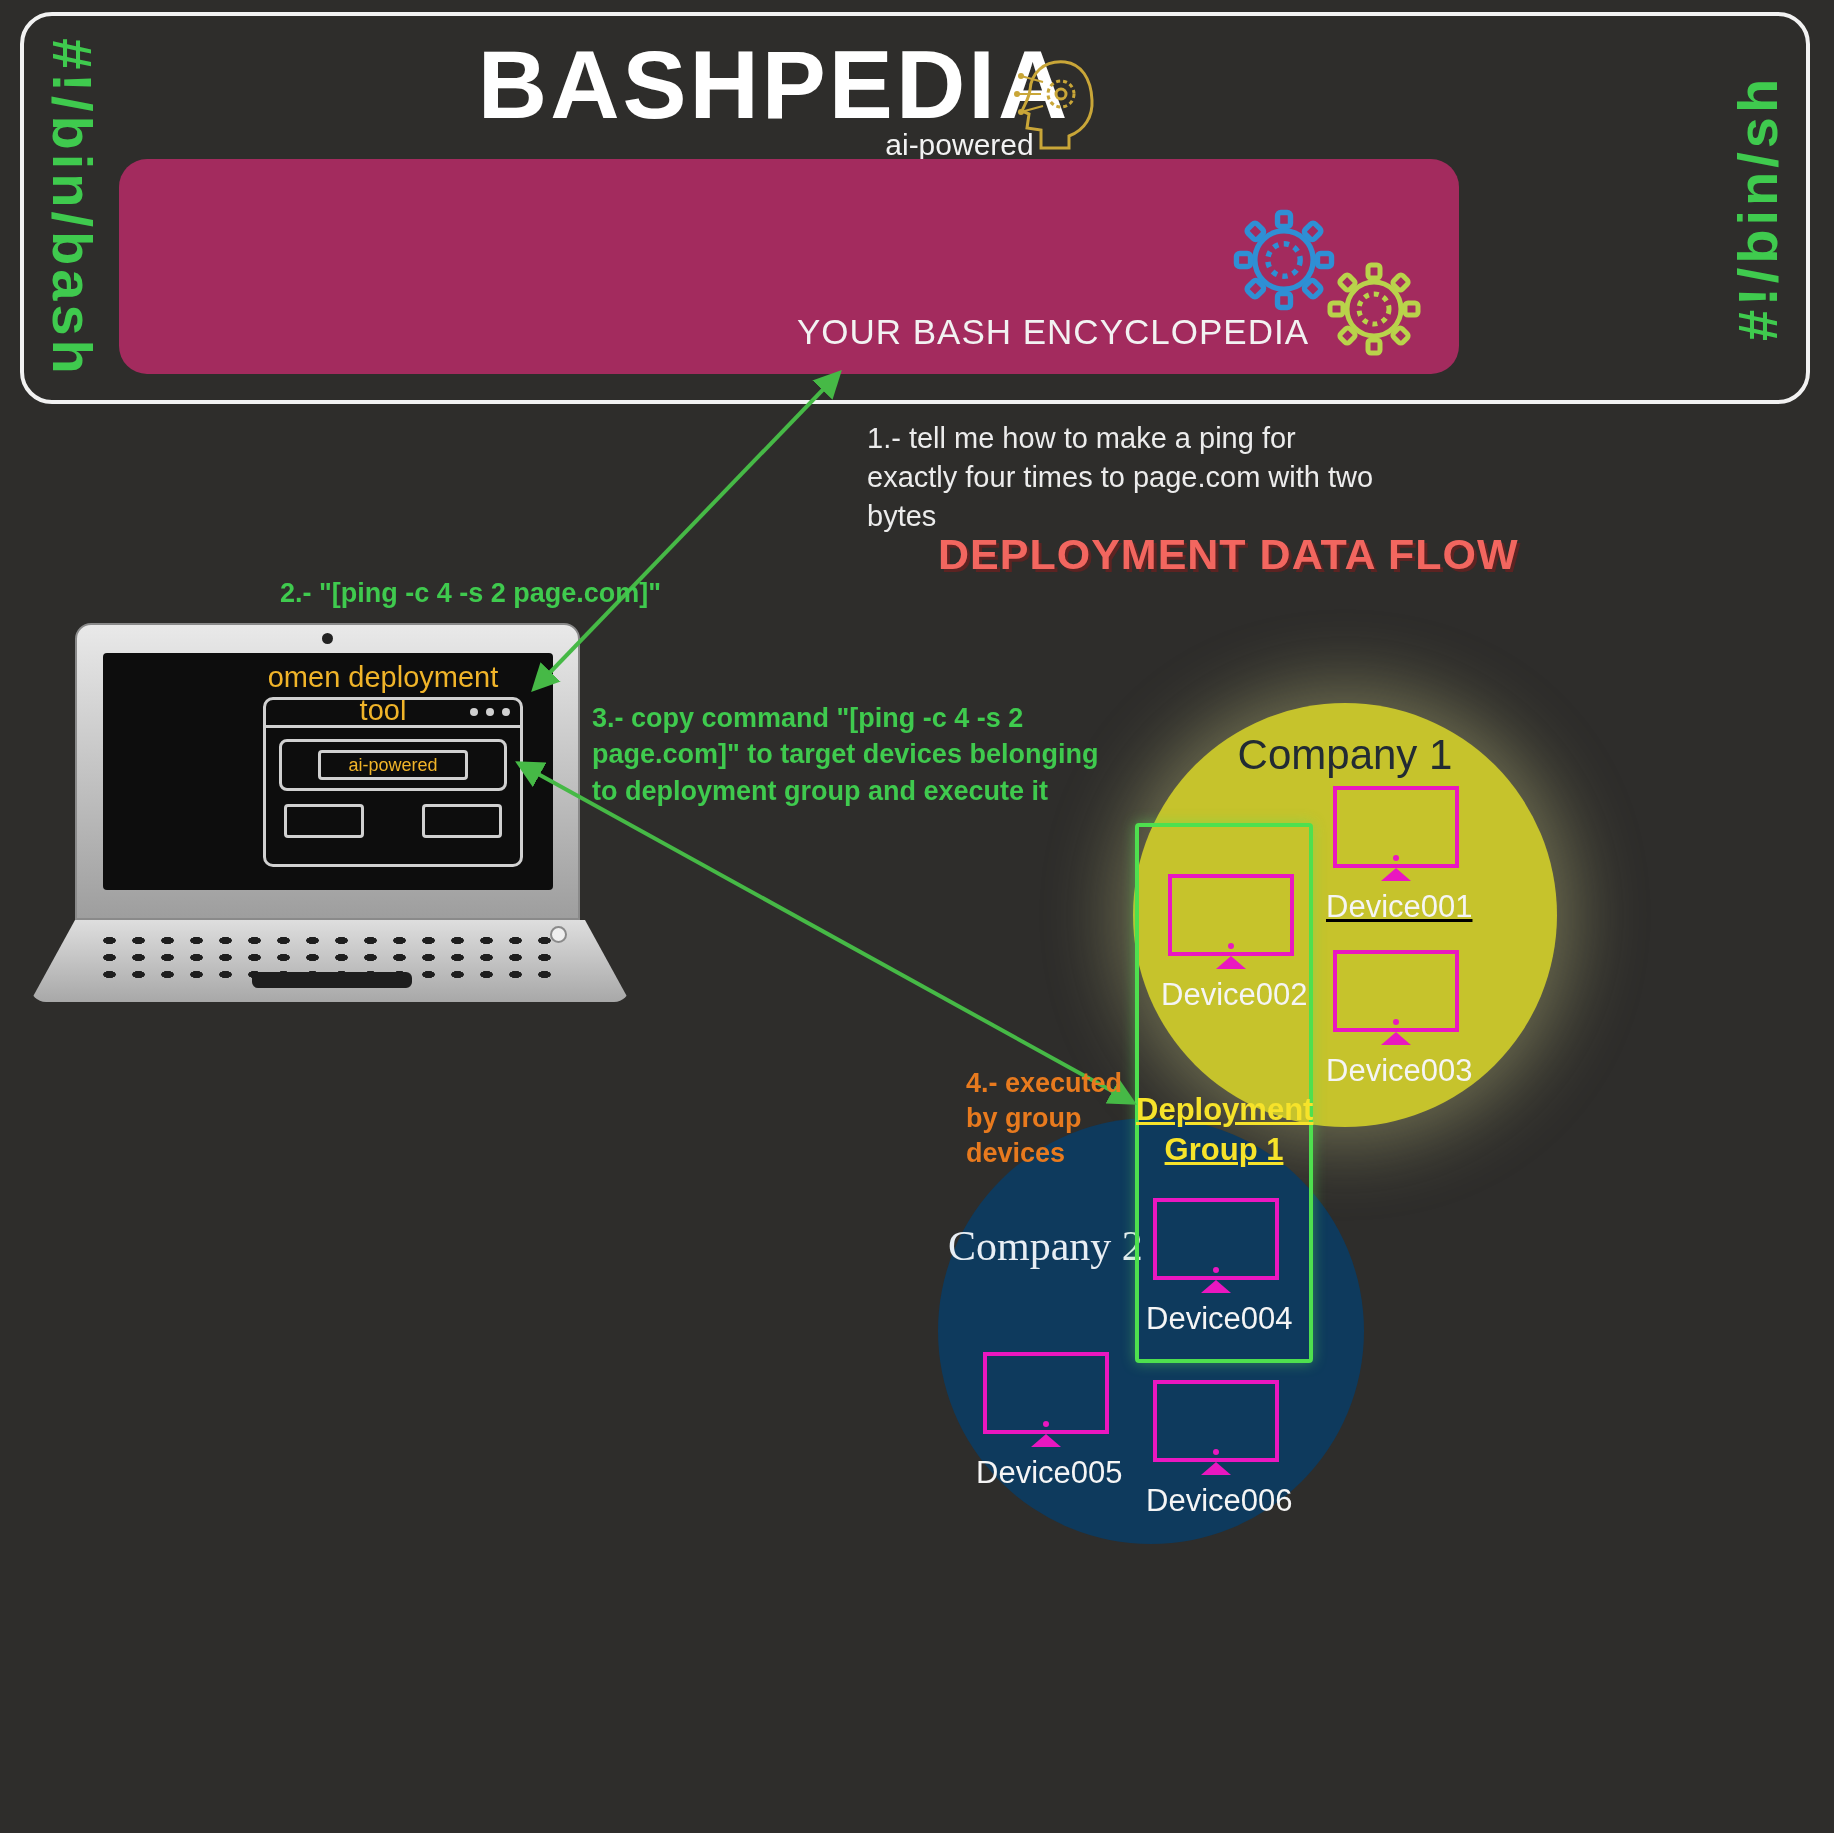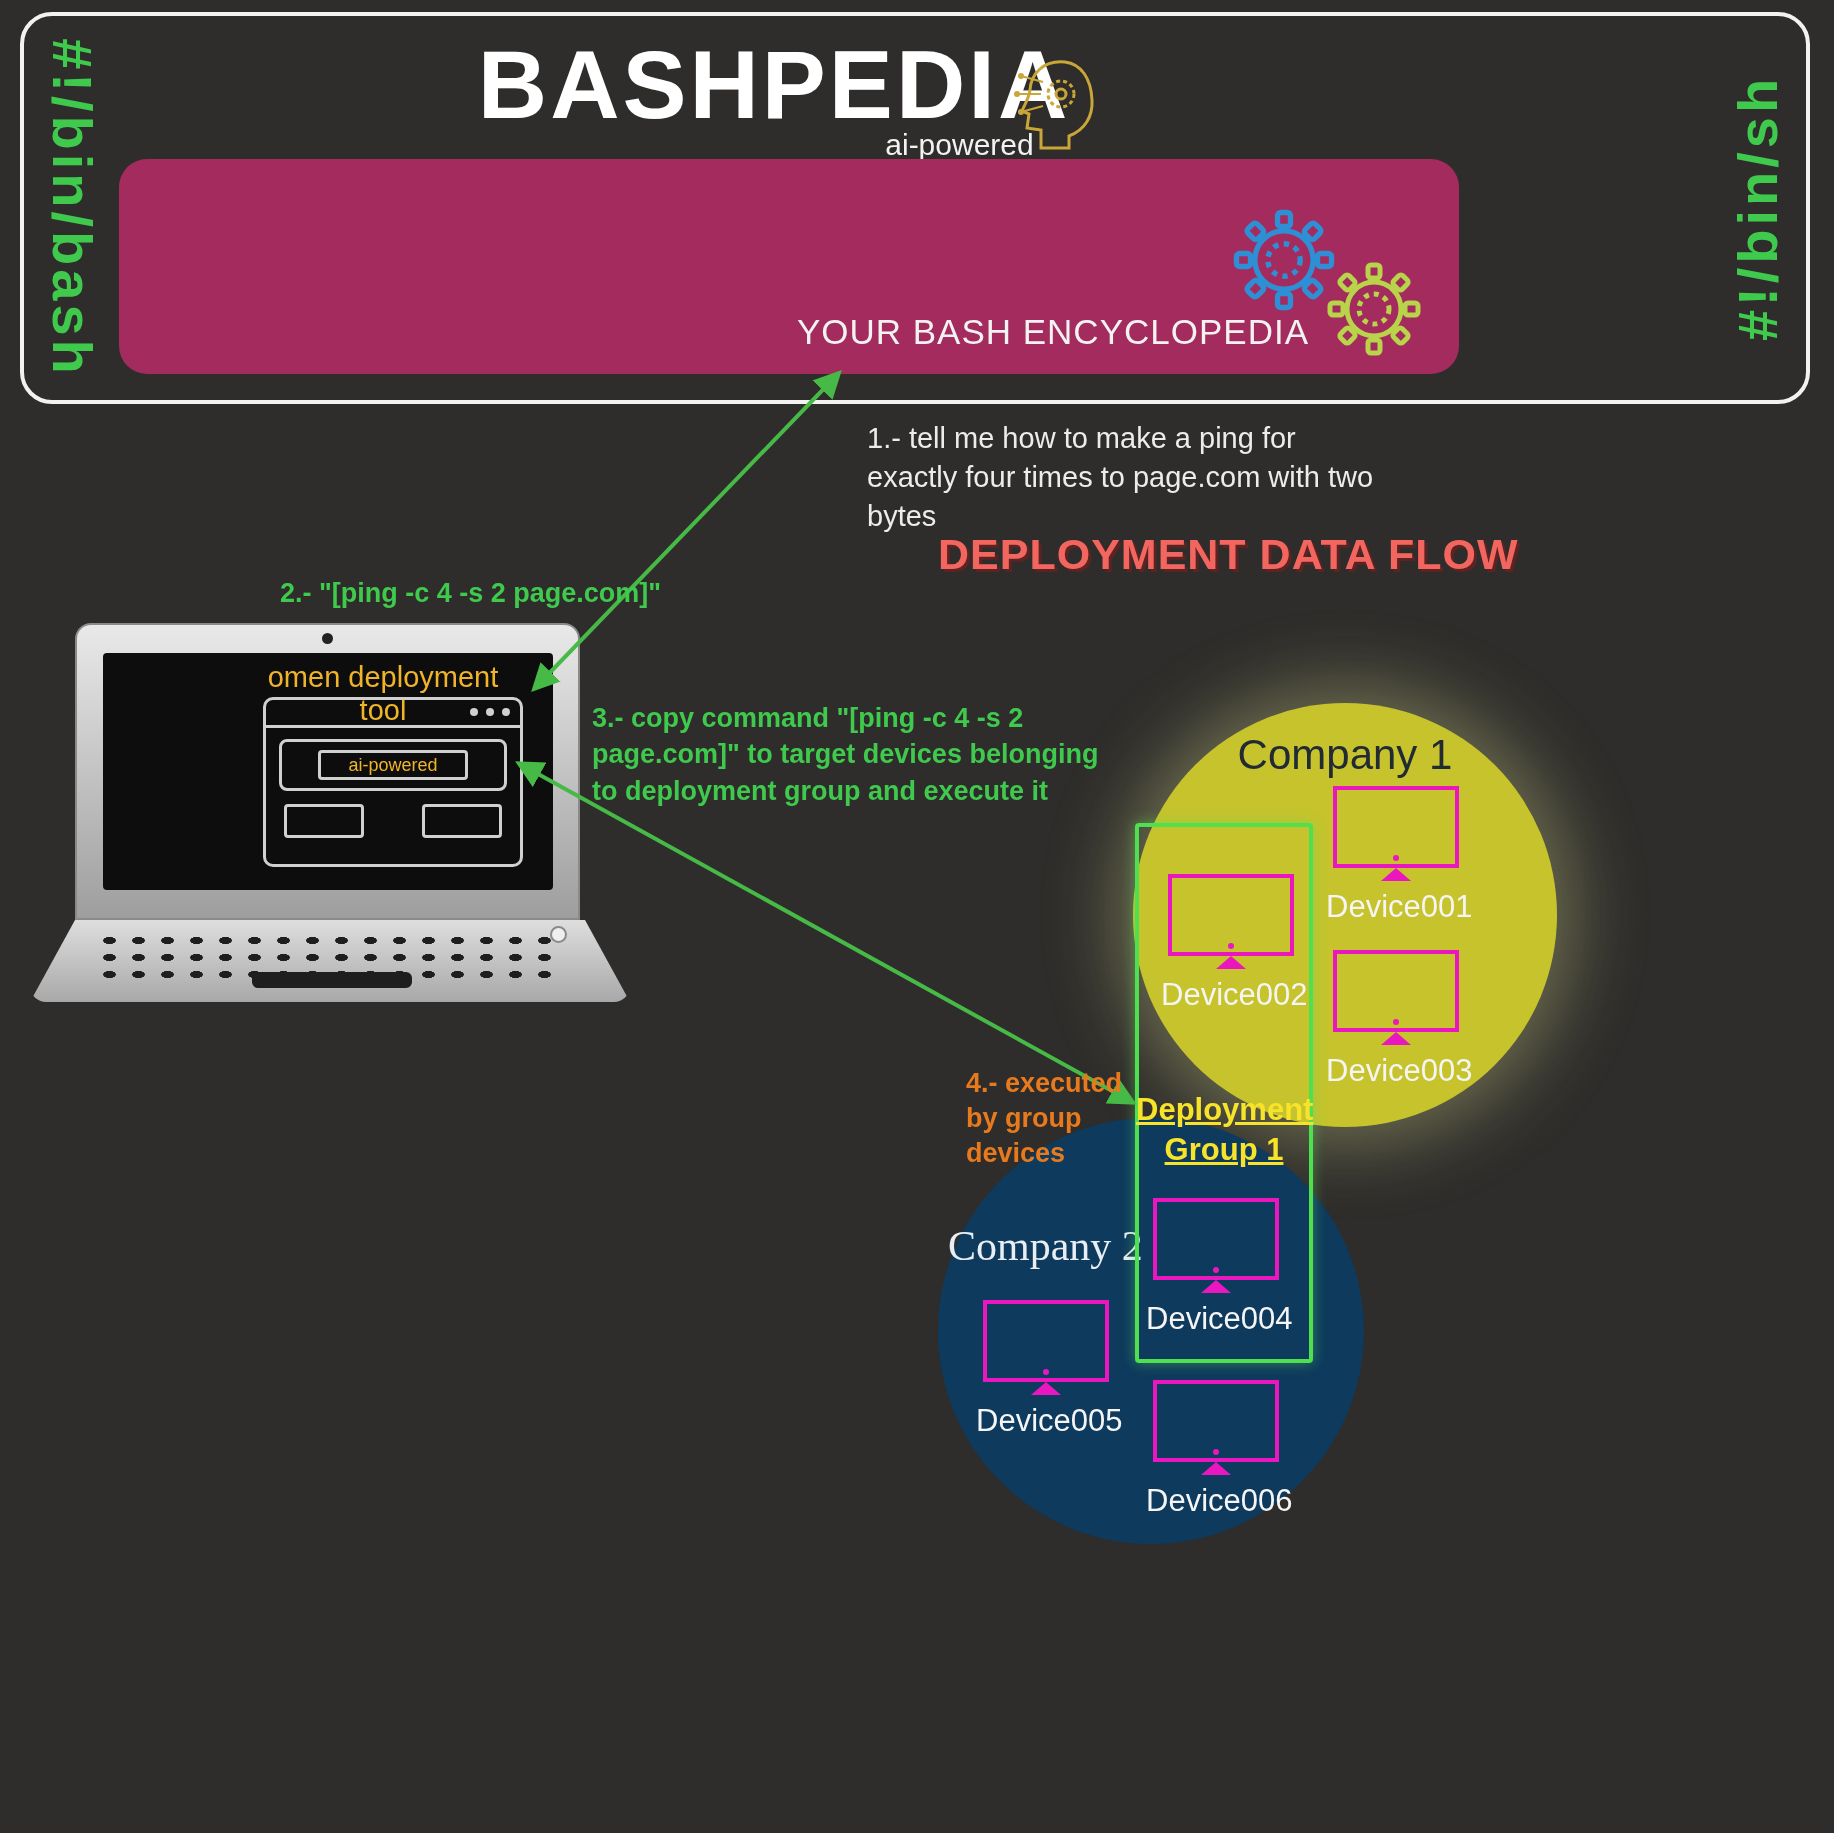--- a/index.html
+++ b/index.html
@@ -191,41 +191,41 @@
   <div class="company1-label">Company 1</div>
   <div class="company2"></div>
   <div class="company2-label">Company 2</div>
 
   <div class="group-rect"></div>
   <div class="group-label">
     <div>Deployment</div>
     <div>Group 1</div>
   </div>
 
-  <div class="device" style="left:1326px;top:786px;">
+  <div class="device" style="left:1326px;top:786px;text-decoration:underline;">
     <div class="monitor"></div>
     <div class="stand"></div>
     <div class="dlabel">Device001</div>
   </div>
   <div class="device" style="left:1161px;top:874px;">
     <div class="monitor"></div>
     <div class="stand"></div>
     <div class="dlabel">Device002</div>
   </div>
   <div class="device" style="left:1326px;top:950px;">
     <div class="monitor"></div>
     <div class="stand"></div>
     <div class="dlabel">Device003</div>
   </div>
   <div class="device" style="left:1146px;top:1198px;">
     <div class="monitor"></div>
     <div class="stand"></div>
     <div class="dlabel">Device004</div>
   </div>
-  <div class="device" style="left:976px;top:1300px;">
+  <div class="device" style="left:976px;top:1352px;">
     <div class="monitor"></div>
     <div class="stand"></div>
     <div class="dlabel">Device005</div>
   </div>
   <div class="device" style="left:1146px;top:1380px;">
     <div class="monitor"></div>
     <div class="stand"></div>
     <div class="dlabel">Device006</div>
   </div>
 

